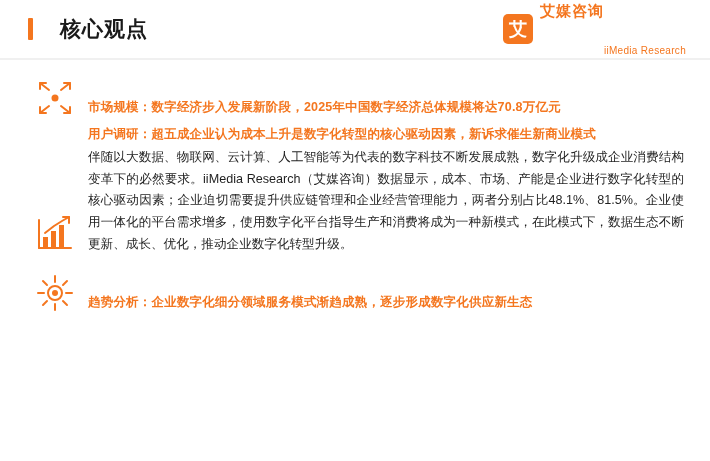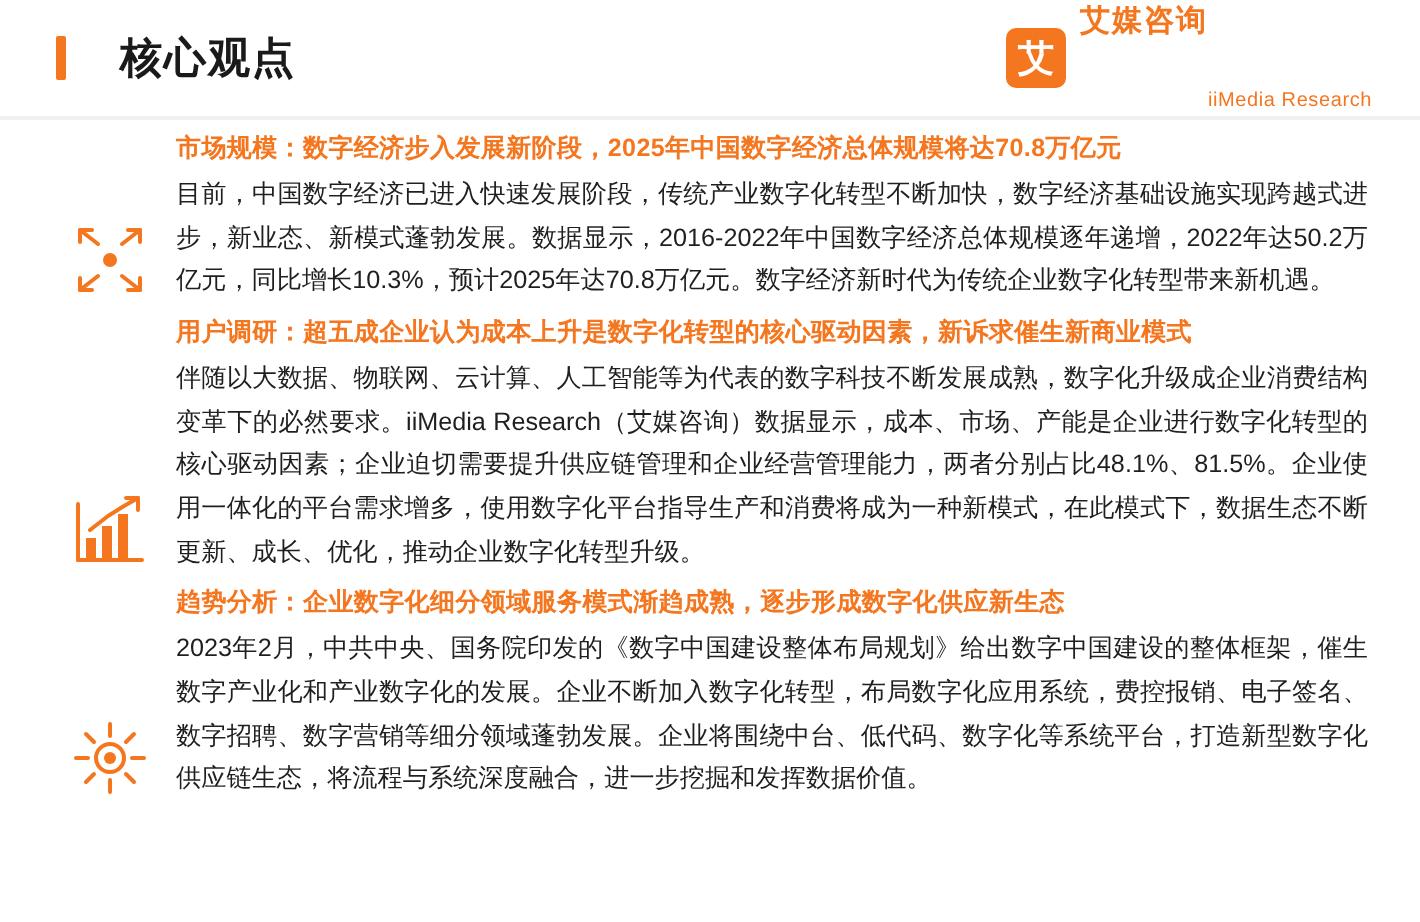--- a/index.html
+++ b/index.html
@@ -171,21 +171,20 @@
             <path d="M6 36 L15 29" stroke="#f4761f" stroke-width="2" stroke-linecap="round"></path>
             <path d="M6 36 L6 30 M6 36 L12 36" stroke="#f4761f" stroke-width="2" stroke-linecap="round"></path>
             <path d="M36 36 L27 29" stroke="#f4761f" stroke-width="2" stroke-linecap="round"></path>
             <path d="M36 36 L36 30 M36 36 L30 36" stroke="#f4761f" stroke-width="2" stroke-linecap="round"></path>
             <circle cx="21" cy="21" r="3.5" fill="#f4761f"></circle>
           </svg>
         </div>
       </div>
       <div class="text-col">
         <div class="sub-head">市场规模：数字经济步入发展新阶段，2025年中国数字经济总体规模将达70.8万亿元</div>
-        <div class="para">目前，中国数字经济已进入快速发展阶段，传统产业数字化转型不断加快，数字经济基础设施实现跨越式进步，新业态、新模式蓬勃发展。数据显示，2016-2022年中国数字经济总体规模逐年递增，2022年达50.2万亿元，同比增长10.3%，预计2025年达70.8万亿元。数字经济新时代为传统企业数字化转型带来新机遇。</div>
       </div>
     </div>
 
     <div class="block blk2">
       <div class="icon-col">
         <div class="icon-box">
           <svg width="42" height="42" viewBox="0 0 42 42" fill="none">
             <path d="M5 36 L37 36" stroke="#f4761f" stroke-width="2" stroke-linecap="round"></path>
             <path d="M5 36 L5 8" stroke="#f4761f" stroke-width="2" stroke-linecap="round"></path>
             <rect x="9" y="25" width="5" height="10" fill="#f4761f"></rect>
@@ -214,18 +213,17 @@
             <path d="M32 21 L38 21" stroke="#f4761f" stroke-width="2" stroke-linecap="round"></path>
             <path d="M9 9 L13 13" stroke="#f4761f" stroke-width="2" stroke-linecap="round"></path>
             <path d="M29 29 L33 33" stroke="#f4761f" stroke-width="2" stroke-linecap="round"></path>
             <path d="M33 9 L29 13" stroke="#f4761f" stroke-width="2" stroke-linecap="round"></path>
             <path d="M13 29 L9 33" stroke="#f4761f" stroke-width="2" stroke-linecap="round"></path>
           </svg>
         </div>
       </div>
       <div class="text-col">
         <div class="sub-head">趋势分析：企业数字化细分领域服务模式渐趋成熟，逐步形成数字化供应新生态</div>
-        <div class="para">2023年2月，中共中央、国务院印发的《数字中国建设整体布局规划》给出数字中国建设的整体框架，催生数字产业化和产业数字化的发展。企业不断加入数字化转型，布局数字化应用系统，费控报销、电子签名、数字招聘、数字营销等细分领域蓬勃发展。企业将围绕中台、低代码、数字化等系统平台，打造新型数字化供应链生态，将流程与系统深度融合，进一步挖掘和发挥数据价值。</div>
       </div>
     </div>
 
   </div>
 </div>
 
 </body></html>

